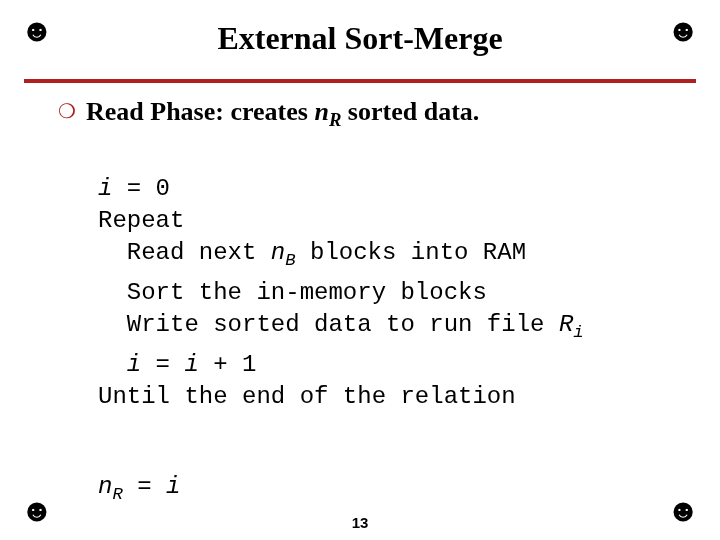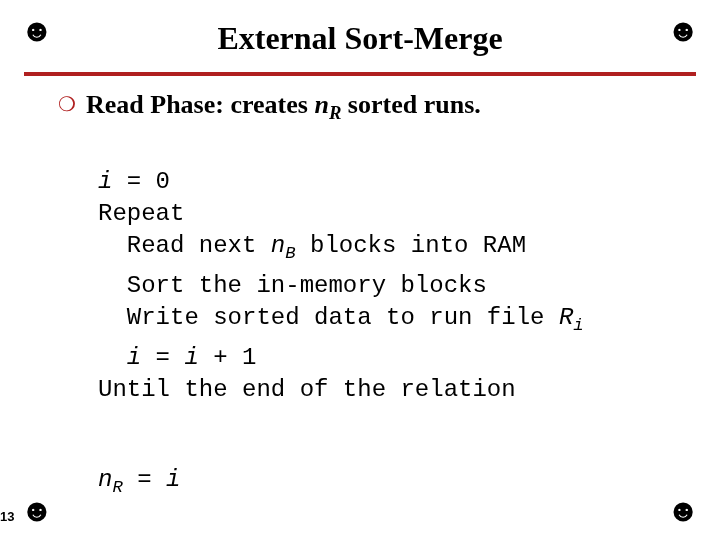--- a/index.html
+++ b/index.html
@@ -3,53 +3,53 @@
 <meta charset="utf-8">
 <style>
   * { margin: 0; padding: 0; box-sizing: border-box; }
   html, body { width: 720px; height: 540px; background: #fff; font-family: "Times New Roman", Times, serif; color: #000; }
   .slide { position: relative; width: 720px; height: 540px; padding: 18px 30px 30px 30px; }
   .corner { position: absolute; font-family: Wingdings, "Zapf Dingbats", serif; font-size: 32px; line-height: 1; }
   .tl { top: 14px; left: 20px; }
   .tr { top: 14px; right: 20px; }
   .bl { bottom: 14px; left: 20px; }
   .br { bottom: 14px; right: 20px; }
-  .title { text-align: center; font-size: 32px; font-weight: bold; margin-top: 2px; margin-bottom: 15px; }
+  .title { text-align: center; font-size: 32px; font-weight: bold; margin-top: 2px; margin-bottom: 22px; }
   .rule { border: none; border-top: 4px solid #b02020; margin: 0 -6px 14px -6px; }
   .body { padding-left: 28px; }
   .bullet-row { display: flex; align-items: flex-start; margin-bottom: 6px; }
   .bullet { width: 28px; flex: 0 0 28px; color: #b02020; font-size: 20px; line-height: 28px; text-align: left; }
   .bullet-text { font-size: 26px; font-weight: bold; line-height: 30px; }
   .bullet-text .n { font-style: italic; }
   .bullet-text .sub { font-size: 0.72em; vertical-align: sub; font-style: italic; }
   .code { font-family: "Courier New", Courier, monospace; font-size: 24px; line-height: 32px; margin-left: 40px; margin-top: 6px; white-space: pre; }
   .code .ital { font-style: italic; }
   .code .sub { font-size: 0.72em; vertical-align: sub; font-style: italic; }
-  .pagenum { position: absolute; bottom: 16px; left: 0; width: 100%; font-family: Arial, Helvetica, sans-serif; font-size: 13px; font-weight: bold; }
+  .pagenum { position: absolute; bottom: 9px; left: 0; width: 100%; text-align: center; font-family: Arial, Helvetica, sans-serif; font-size: 15px; font-weight: bold; }
   .spacer { height: 26px; }
 </style>
 </head>
 <body>
 
 <div class="slide">
 
   <div class="corner tl">☻</div>
   <div class="corner tr">☻</div>
   <div class="corner bl">☻</div>
   <div class="corner br">☻</div>
 
   <div class="title">External Sort-Merge</div>
   <hr class="rule">
 
   <div class="body">
 
     <div class="bullet-row">
       <div class="bullet">❍</div>
       <div class="bullet-text">
-        <span>Read Phase: creates </span><span class="n">n</span><span class="sub">R</span><span> sorted runs.</span>
+        <span>Read Phase: creates </span><span class="n">n</span><span class="sub">R</span><span> sorted data.</span>
       </div>
     </div>
 
     <div class="code">
 <span class="ital">i</span><span> = 0</span>
 <span>Repeat</span>
 <span>  Read next </span><span class="ital">n</span><span class="sub">B</span><span> blocks into RAM</span>
 <span>  Sort the in-memory blocks</span>
 <span>  Write sorted data to run file </span><span class="ital">R</span><span class="sub">i</span>
 <span>  </span><span class="ital">i</span><span> = </span><span class="ital">i</span><span> + 1</span>

